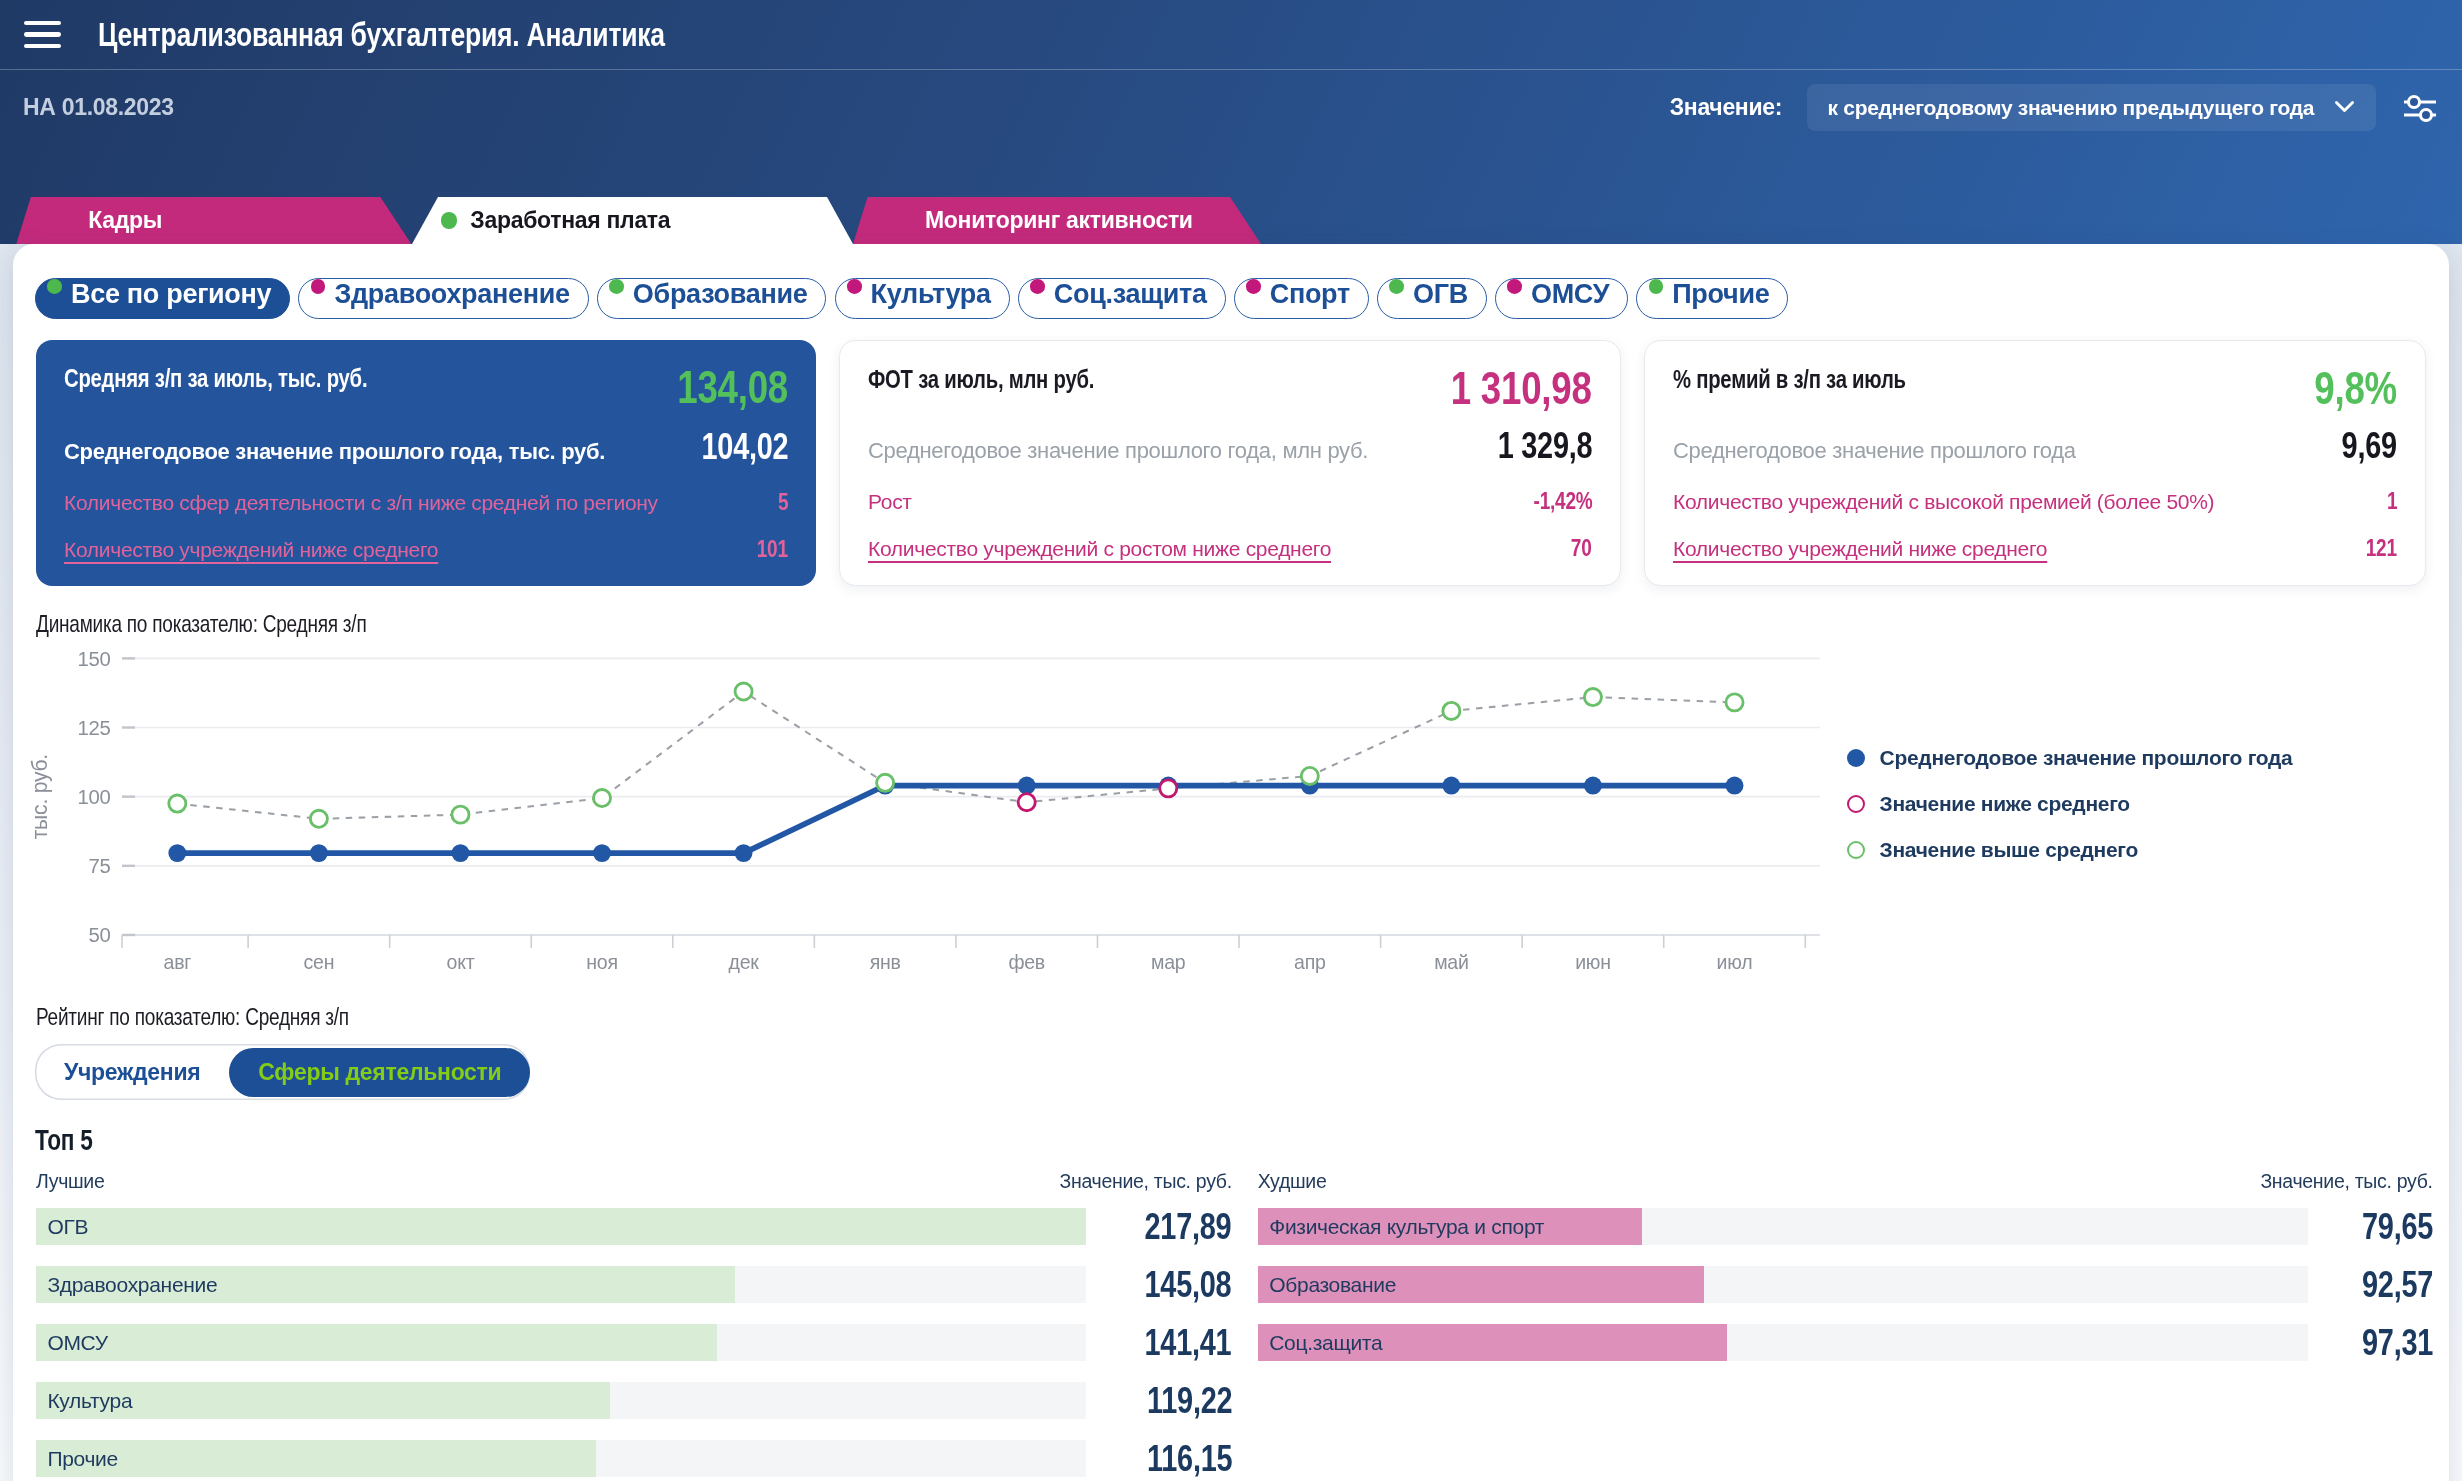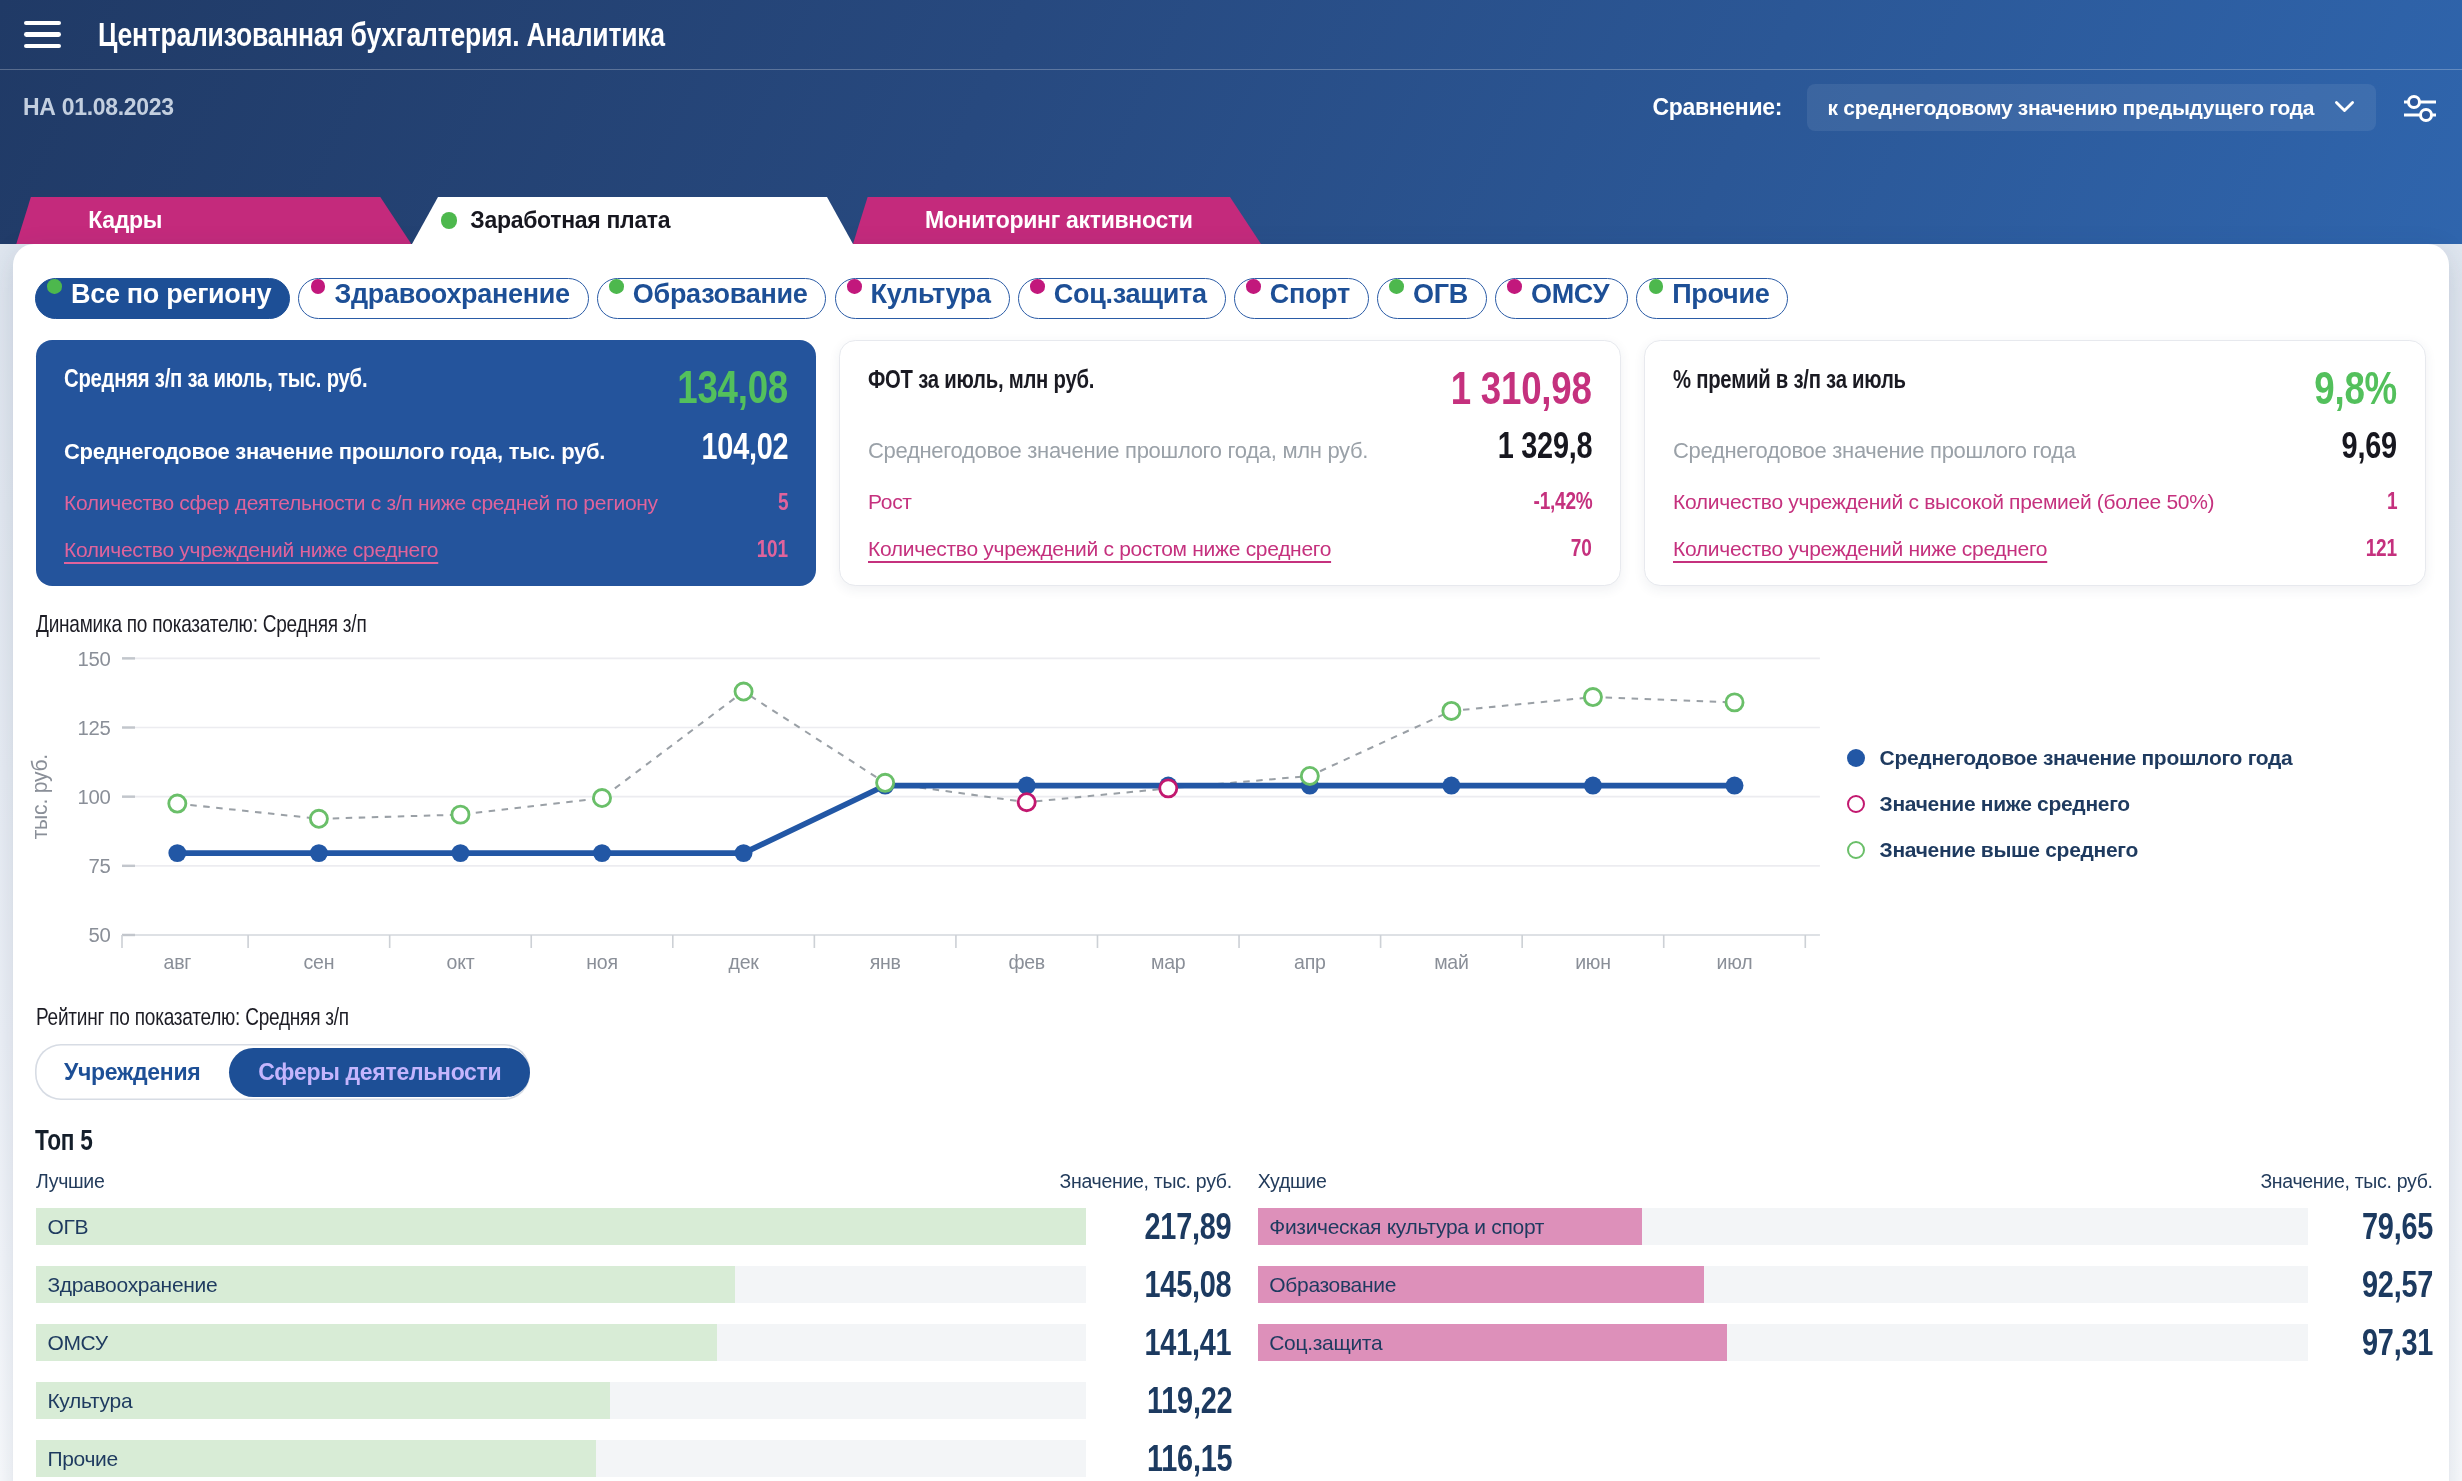--- a/index.html
+++ b/index.html
@@ -81,21 +81,21 @@
   .legend-marker{ width:18px; height:18px; border-radius:50%; }
   .legend-marker.blue-filled{ background:#2257a5; }
   .legend-marker.pink-open{ border:2.4px solid #c2186f; background:#fff; }
   .legend-marker.green-open{ border:2.4px solid #6abf69; background:#fff; }
   .legend-label{ font-size:21px; color:#1e3a5f; font-weight:600; }
   
   .toggle{ display:inline-flex; align-items:center; margin:13px 0 0 22px; background:#fff;
     border-radius:26px; box-shadow:inset 0 0 0 1.6px #d7dce4; height:56px; }
   .seg{ padding:0 29px; font-size:23px; font-weight:700; color:#1d4f96; height:49px;
     display:flex; align-items:center; border-radius:24.4px; cursor:pointer; }
-  .seg.active{ background:#1d4f96; color:#c4b5fd; }
+  .seg.active{ background:#1d4f96; color:#84cc16; }
   .top5-title{ margin:24.4px 0 0 22px; font-size:29px; font-weight:700; color:#141e2a; }
   
   .columns{ display:flex; gap:26px; margin:13px 16.3px 0 23px; }
   .col{ width:1196px; } .col.worst{ width:1175px; }
   .col-head{ display:flex; justify-content:space-between; align-items:baseline; margin-bottom:14.6px; }
   .col-head span{ font-size:19.5px; color:#233c5c; font-weight:500; }
   .bar-row{ display:flex; align-items:center; height:37px; margin-bottom:21px; }
   .track{ position:relative; width:1050px; height:37px; background:#f3f5f7; }
   .fill{ height:100%; }
   .fill.green{ background:#d8ecd6; } .fill.pink{ background:#dd90ba; }
@@ -112,21 +112,21 @@
     <div class="burger">
         <span></span>
         <span></span>
         <span></span>
       </div>
     <div class="app-title"><span class="cx-l">Централизованная бухгалтерия. Аналитика</span></div>
   </div>
   <div class="subbar">
     <span class="date-label">НА 01.08.2023</span>
     <div class="compare-group">
-      <span class="compare-label">Сравнение:</span>
+      <span class="compare-label">Значение:</span>
       <div class="compare-select">
         <span class="compare-value">к среднегодовому значению предыдущего года</span>
         <span>
           <svg width="21" height="13" viewBox="0 0 26 16">
               <polyline points="3,3 13,13 23,3" fill="none" stroke="#fff" stroke-width="3.5" stroke-linecap="round" stroke-linejoin="round"></polyline>
             </svg>
         </span>
       </div>
       <div class="settings-btn">
         <svg width="36" height="36" viewBox="0 0 36 36">

